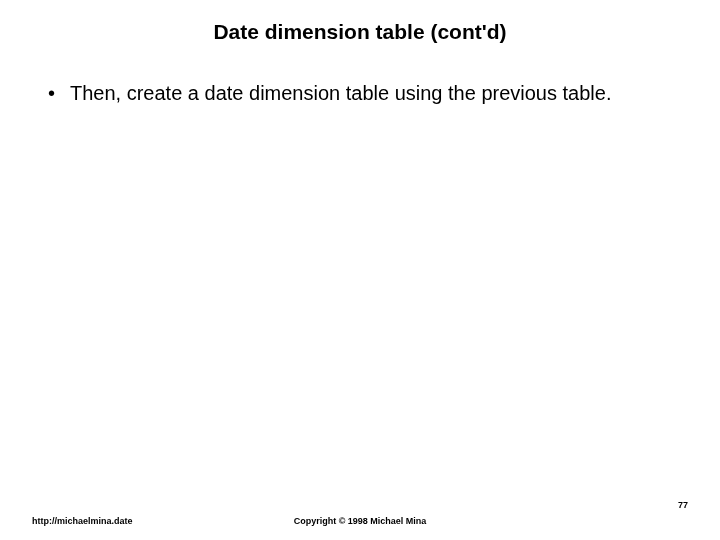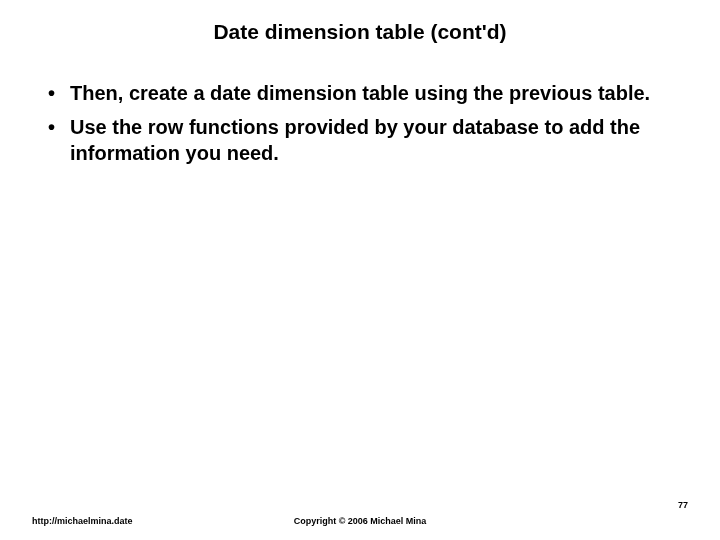--- a/index.html
+++ b/index.html
@@ -34,21 +34,21 @@
     right: 40px;
   }
   ul.bullets {
     list-style: none;
     margin: 0;
     padding: 0;
   }
   ul.bullets li {
     position: relative;
     padding-left: 30px;
-    font-weight: bold;
+    font-weight: normal;
     font-size: 20px;
     line-height: 1.3;
     margin-bottom: 8px;
   }
   ul.bullets li::before {
     content: "•";
     position: absolute;
     left: 8px;
     top: 0;
     font-size: 20px;
@@ -83,23 +83,22 @@
 </head>
 <body>
 
 <div class="slide">
 
   <div class="title">Date dimension table (cont'd)</div>
 
   <div class="body">
     <ul class="bullets">
       <li>Then, create a date dimension table using the previous table.</li>
-      <li>Use the row functions provided by your database to add the information you need.</li>
     </ul>
   </div>
 
   <div class="footer">
     <span class="footer-left">http://michaelmina.date</span>
-    <span class="footer-center">Copyright © 2006 Michael Mina</span>
+    <span class="footer-center">Copyright © 1998 Michael Mina</span>
     <span class="footer-right">77</span>
   </div>
 
 </div>
 
 </body></html>

